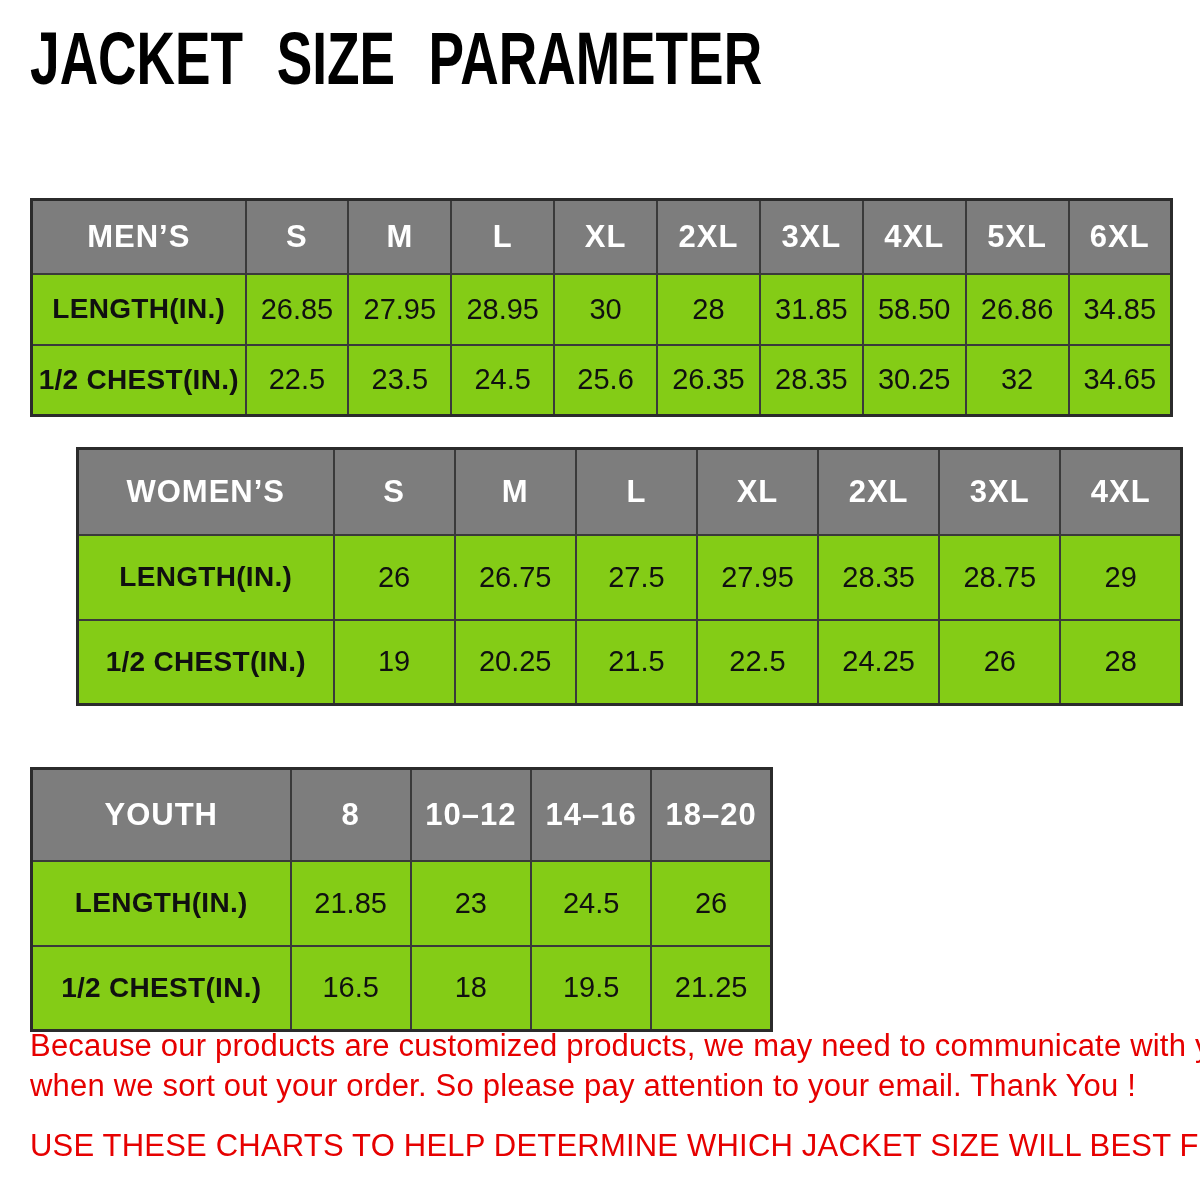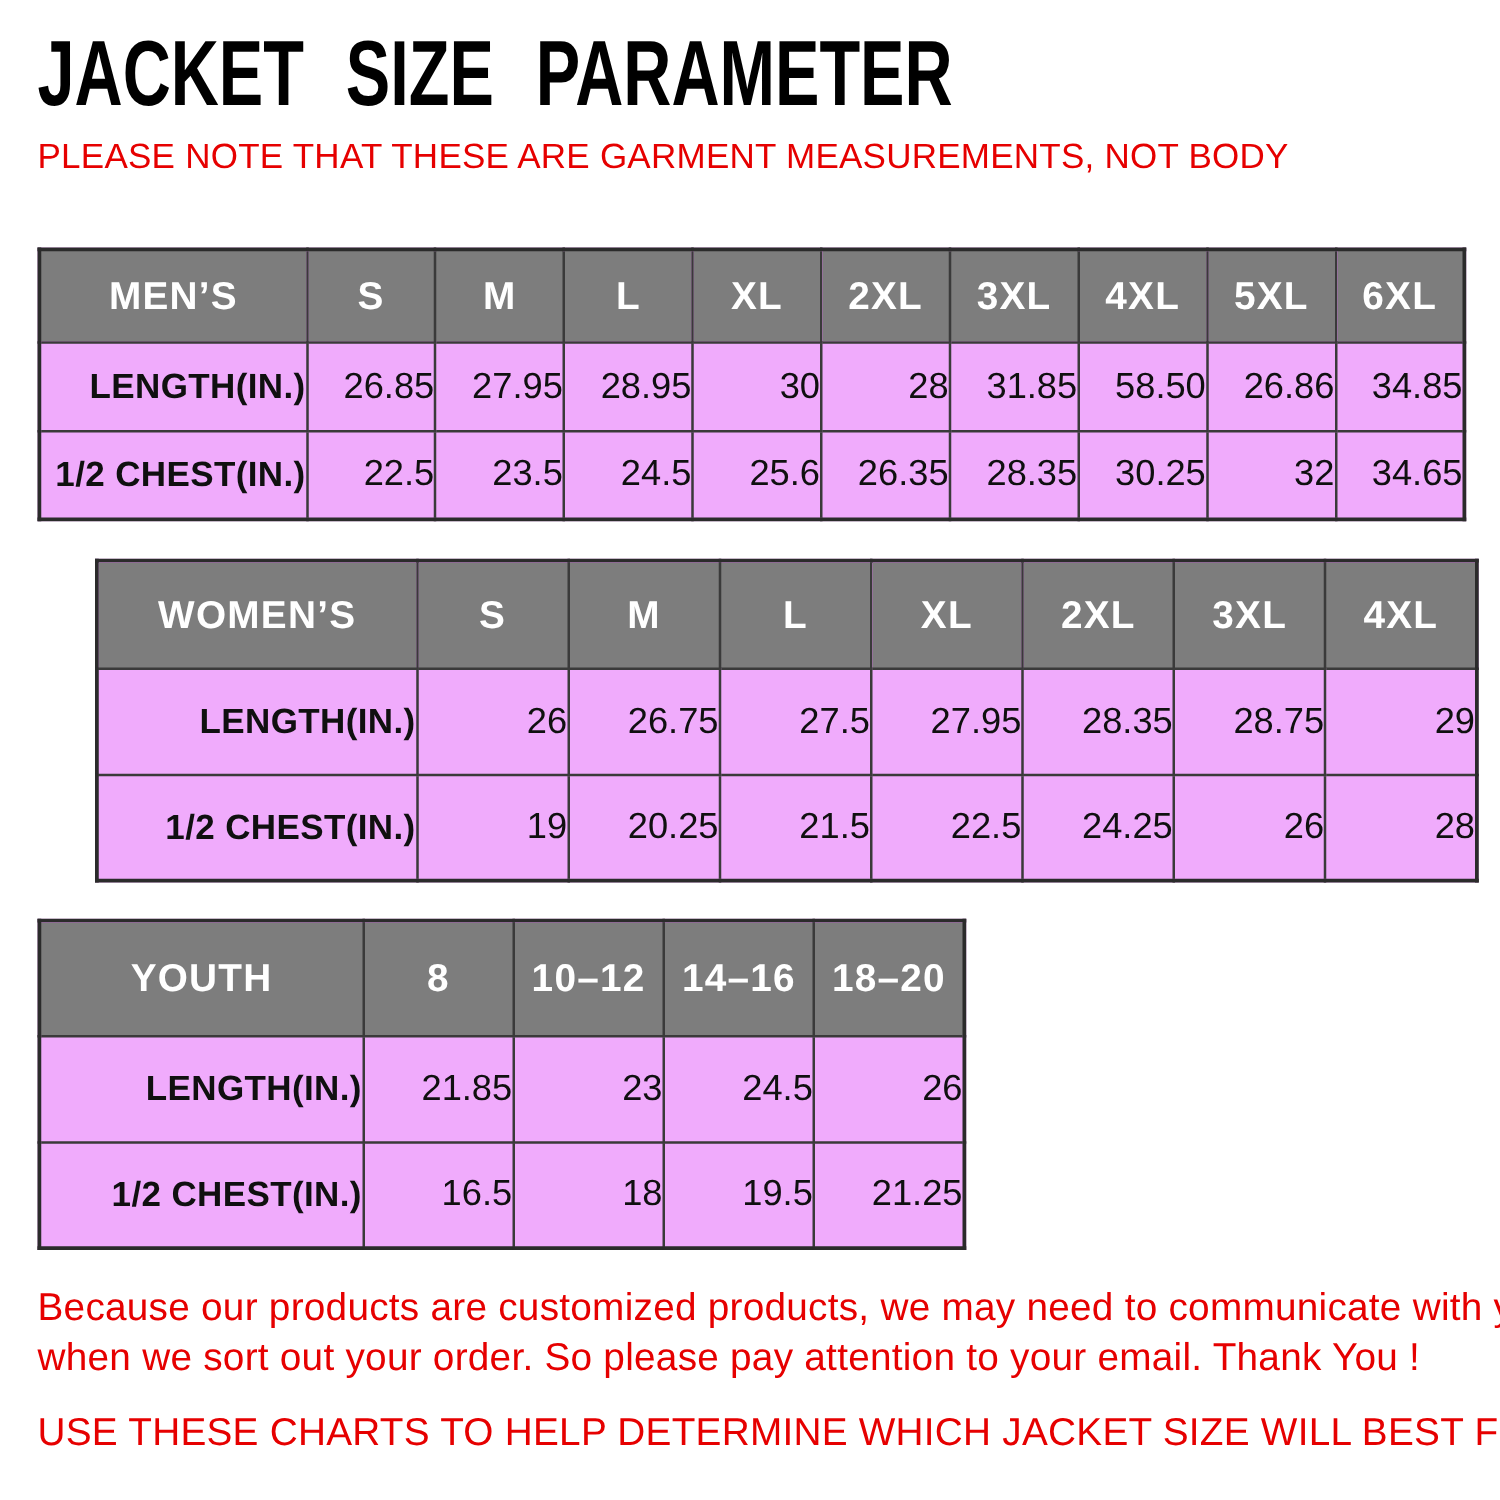--- a/index.html
+++ b/index.html
@@ -28,51 +28,51 @@
     white-space:nowrap;
   }
   .table-host { position:absolute; left:30px; }
   #host-mens   { top:198px; }
   #host-womens { top:447px;margin-left:46px; }
   #host-youth  { top:735px; }
 
   table {
     border-collapse:collapse;
     table-layout:fixed;
-    background:#f0abfc;
+    background:#84cc16;
     border:3px solid #2b2b2b;
   }
   th, td {
     border:2px solid #3a3a3a;
     text-align:center;
     vertical-align:middle;
     padding:0;
     overflow:hidden;
   }
   thead th {
     background:var(--header-bg,#7d7d7d);
     color:var(--header-text,#ffffff);
     font-weight:bold;
     font-size:31px;
     letter-spacing:1px;
   }
-  tbody td { font-size:29px; color:#101010;text-align:right; }
+  tbody td { font-size:29px; color:#101010; }
   tbody td.row-label { font-size:28px; font-weight:bold; letter-spacing:0.3px; }
 
   #host-mens table { width:1143px; }
   #host-mens .col-label { width:214px; }
   #host-mens thead tr { height:74px; }
   #host-mens tbody tr { height:71px; }
 
   #host-womens table { width:1107px; }
   #host-womens .col-label { width:256px; }
   #host-womens thead tr { height:86px; }
   #host-womens tbody tr { height:85px; }
 
-  #host-youth table { width:743px; }
+  #host-youth table { width:743px;margin-top:32px; }
   #host-youth .col-label { width:259px; }
   #host-youth thead tr { height:92px; }
   #host-youth tbody tr { height:85px; }
 
   .note-bottom {
     position:absolute; left:30px;
     color:var(--red,#e60000);
     font-size:31px; line-height:40px;
     letter-spacing:0.2px;
     white-space:nowrap;
@@ -81,21 +81,20 @@
   #note-para2 { top:1126px; }
 </style>
 </head>
 <body>
 
 <div class="canvas">
 
   <div class="page-title">JACKET SIZE PARAMETER</div>
 
   <div class="note-top">
-    <div>PLEASE NOTE THAT THESE ARE GARMENT MEASUREMENTS, NOT BODY</div>
   </div>
 
   <div class="table-host" id="host-mens">
       <table>
         <thead>
           <tr>
             <th class="col-label">MEN’S</th>
             <th>S</th>
             <th>M</th>
             <th>L</th>

